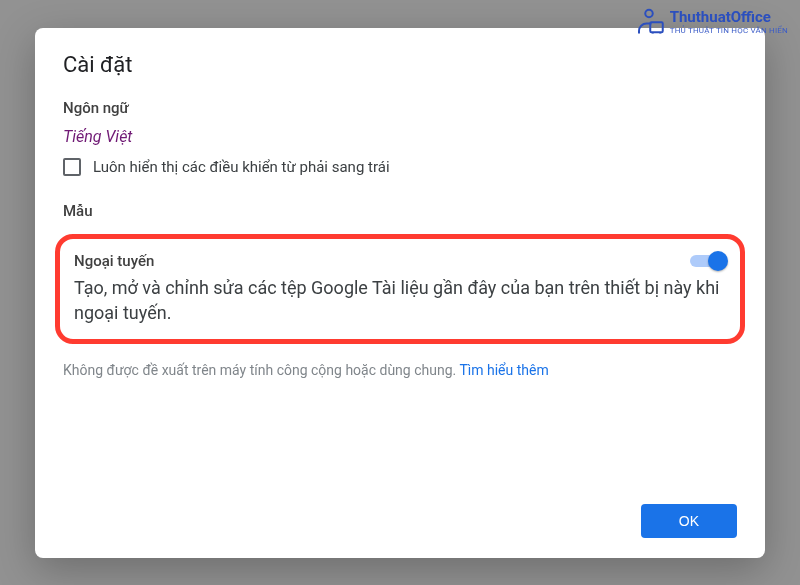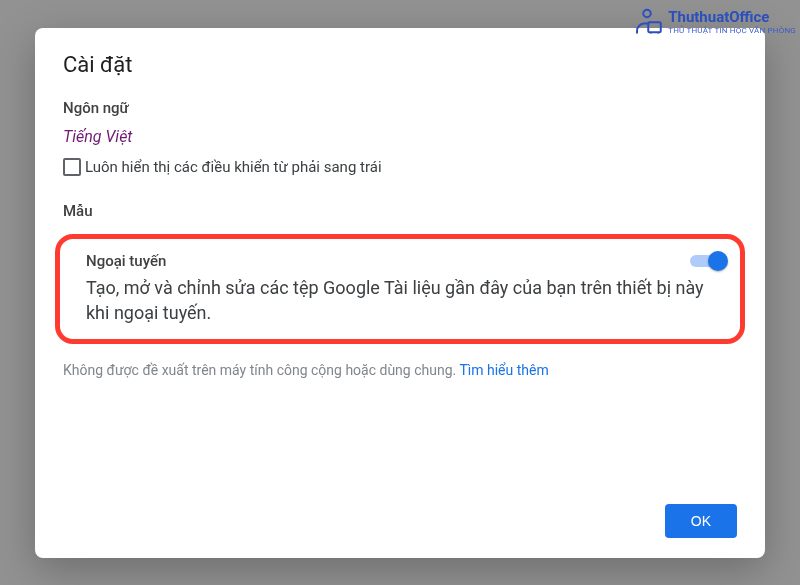--- a/index.html
+++ b/index.html
@@ -7,49 +7,49 @@
   .backdrop {
     position: absolute; inset: 0;
     background: linear-gradient(#e7e7e7, #e7e7e7);
     filter: brightness(0.95);
   }
   .backdrop::after {
     content: ""; position: absolute; inset: 0;
     background: rgba(60,60,60,0.45);
   }
   .watermark {
-    position: absolute; top: 6px; right: 4px; z-index: 5;
+    position: absolute; top: 6px; right: 12px; z-index: 5;
     display: flex; align-items: center; gap: 6px;
     color: #2b4fbe; font-weight: 700; font-size: 15px;
   }
   .watermark .sub { display:block; font-size: 8px; color:#3a5bc7; font-weight:400; letter-spacing:0.2px;}
   .watermark svg { width: 30px; height: 30px; }
   .dialog {
     position: absolute; left: 35px; top: 28px; width: 730px; height: 530px;
     background: #fff; border-radius: 8px;
     box-shadow: 0 12px 40px rgba(0,0,0,0.25);
     padding: 24px 28px 20px 28px;
     z-index: 3;
     display: flex; flex-direction: column;
   }
   .dialog-title { font-size: 22px; color: #202124; font-weight: 400; margin-bottom: 22px; }
   .section-heading { font-size: 15px; color: #404040; font-weight: 500; margin-bottom: 10px; }
   .link { color: #701a75; font-size: 16px; cursor: pointer; font-style: italic; }
-  .row-check { display: flex; align-items: center; gap: 4px; margin-top: 12px; margin-bottom: 22px; }
+  .row-check { display: flex; align-items: center; gap: 12px; margin-top: 12px; margin-bottom: 22px; }
   .row-check .lbl { font-size: 15px; color: #3c4043; }
   .chk {
     width: 18px; height: 18px; border: 2px solid #5f6368; border-radius: 2px;
     display: inline-flex; align-items: center; justify-content: center;
     background: #fff;
   }
   .chk.checked { background: #1a73e8; border-color: #1a73e8; }
   .chk.checked svg { width: 12px; height: 12px; }
   .highlight-box {
     border: 5px solid #ff3b30; border-radius: 18px;
-    padding: 12px 14px 14px 26px; margin: 4px -8px 10px -8px;
+    padding: 12px 14px 14px 14px; margin: 4px -8px 10px -8px;
     position: relative;
   }
   .offline-row { display: flex; align-items: center; justify-content: space-between; }
   .offline-desc { font-size: 18px; color: #3c4043; margin-top: 4px; line-height: 1.4; }
   .toggle {
     width: 36px; height: 20px; position: relative; cursor: pointer;
   }
   .toggle .track {
     position: absolute; top: 4px; left: 0; width: 34px; height: 12px;
     background: #aecbfa; border-radius: 6px;
@@ -64,39 +64,39 @@
   .activity-desc { font-size: 14px; color: #5f6368; margin-top: 6px; }
   .activity-row { display: flex; justify-content: space-between; align-items: flex-start; }
   .show-settings {
     color: #1a73e8; font-size: 13px; font-weight: 500; letter-spacing: 0.3px;
     cursor: pointer; padding-top: 6px; white-space: nowrap;
   }
   .learn-more { color: #1a73e8; font-size: 14px; cursor: pointer; margin-top: 2px; display: inline-block;}
   .footer { margin-top: auto; display: flex; justify-content: flex-end; }
   .ok-btn {
     background: #1a73e8; color: #fff; border: none; border-radius: 4px;
-    padding: 9px 26px; font-size: 14px; font-weight: 500; cursor: pointer;
+    padding: 9px 38px; font-size: 14px; font-weight: 500; cursor: pointer;
   }
   .lang-block { margin-bottom: 4px; }
 </style>
 </head>
 <body>
 
 <div class="backdrop"></div>
 
 <div class="watermark">
   <svg viewBox="0 0 24 24" fill="none" stroke="#2b4fbe" stroke-width="1.6">
     <circle cx="12" cy="6" r="3"></circle>
       <path d="M4 22v-2a6 6 0 0 1 6-6h4"></path>
       <rect x="13" y="13" width="10" height="8" rx="1"></rect>
       <path d="M15 21v1M21 21v1"></path>
   </svg>
   <div>
     <span>ThuthuatOffice</span>
-    <span class="sub">THỦ THUẬT TIN HỌC VĂN PHÒNG</span>
+    <span class="sub">THỦ THUẬT TIN HỌC VĂN HIỂN</span>
   </div>
 </div>
 
 <div class="dialog">
   <div class="dialog-title">Cài đặt</div>
 
   <div class="lang-block">
     <div class="section-heading">Ngôn ngữ</div>
     <span class="link">Tiếng Việt</span>
     <div class="row-check">

